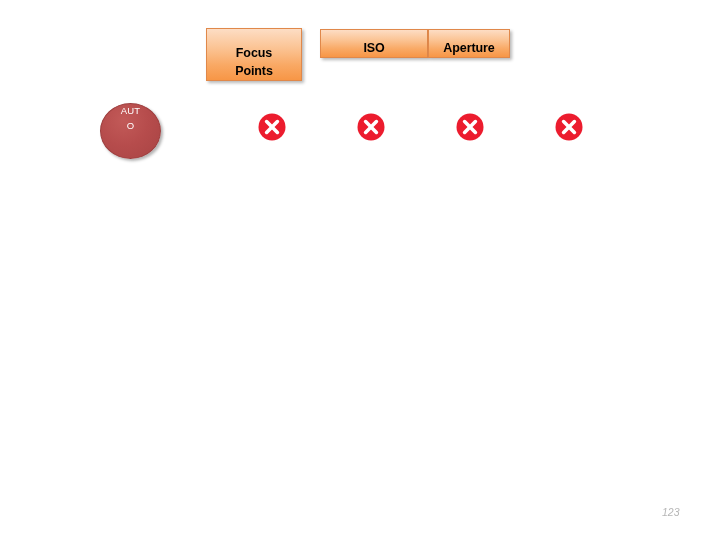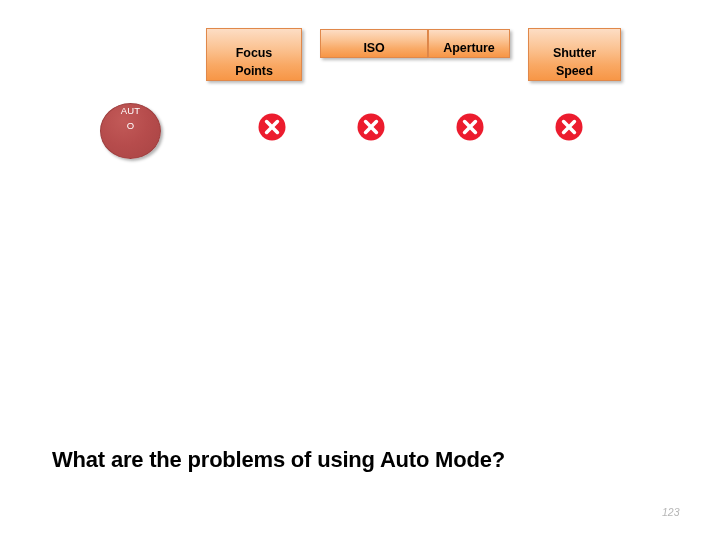--- a/index.html
+++ b/index.html
@@ -115,24 +115,20 @@
   </div>
 
   <div class="setting-box" id="box-iso">
     <span class="label">ISO</span>
   </div>
 
   <div class="setting-box" id="box-aperture">
     <span class="label">Aperture</span>
   </div>
 
-  <div class="setting-box" id="box-shutter">
-    <span class="label">Shutter
-Speed</span>
-  </div>
 
   <div id="auto-badge">
     <span class="label">AUT
 O</span>
   </div>
 
   <div class="x-marker" id="x-focus-points">
     <svg viewBox="0 0 28 28" xmlns="http://www.w3.org/2000/svg">
       <circle cx="14" cy="14" r="13.5" fill="#ec1c2e"></circle>
       <path d="M8.6 8.6 L19.4 19.4 M19.4 8.6 L8.6 19.4" stroke="#ffffff" stroke-width="3.6" stroke-linecap="round"></path>
@@ -153,17 +149,16 @@
     </svg>
   </div>
 
   <div class="x-marker" id="x-shutter">
     <svg viewBox="0 0 28 28" xmlns="http://www.w3.org/2000/svg">
       <circle cx="14" cy="14" r="13.5" fill="#ec1c2e"></circle>
       <path d="M8.6 8.6 L19.4 19.4 M19.4 8.6 L8.6 19.4" stroke="#ffffff" stroke-width="3.6" stroke-linecap="round"></path>
     </svg>
   </div>
 
-  <div id="question-text">What are the problems of using Auto Mode?</div>
 
   <div id="slide-number">123</div>
 
 </div>
 
 </body></html>

